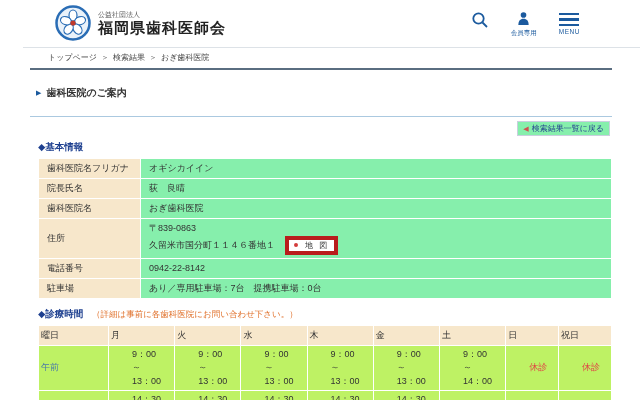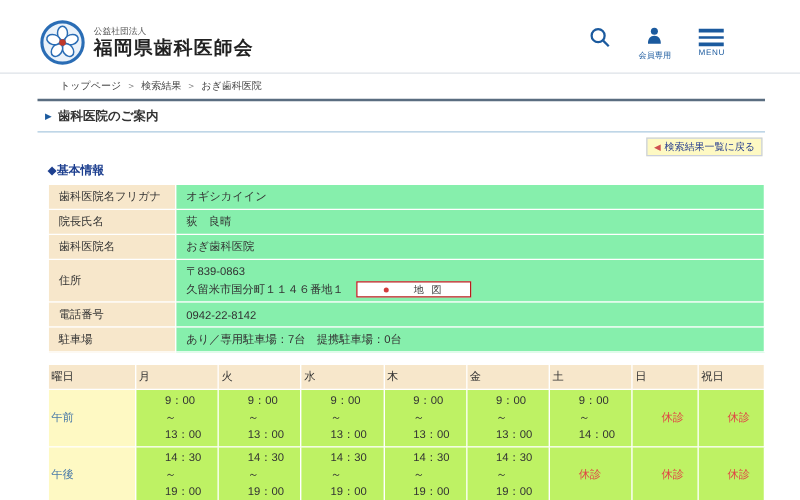--- a/index.html
+++ b/index.html
@@ -6,22 +6,23 @@
   html, body { margin: 0; padding: 0; }
   body {
     width: 640px; height: 400px; overflow: hidden;
     background: #ffffff; color: #333;
     font-family: "Liberation Sans", "DejaVu Sans", sans-serif;
     font-size: 9px;
   }
   
   .site-header {
     display: flex; justify-content: space-between; align-items: center;
-    padding: 16px 60px 4px 32px;
+    padding: 5px 60px 4px 32px;
     border-bottom: 1px solid #dde2e7;
+    margin-left: 23px;
   }
   .brand { display: flex; align-items: center; gap: 7px; }
   .brand-text { display: flex; flex-direction: column; line-height: 1.2; }
   .org-type { font-size: 7px; color: #555; }
   .org-name { font-size: 15px; font-weight: bold; color: #222; letter-spacing: 1px; }
   .header-actions { display: flex; gap: 22px; align-items: flex-start; }
   .action-btn {
     background: none; border: none; padding: 0; cursor: pointer;
     display: flex; flex-direction: column; align-items: center; gap: 2px;
     color: #1b5a9e; font-size: 6.5px; font-family: inherit;
@@ -30,54 +31,54 @@
   .hamburger span { width: 20px; height: 2.5px; background: #1b5a9e; }
   .menu-label { letter-spacing: 0.5px; }
   
   .breadcrumb { font-size: 8px; color: #444; padding: 4px 0 4px 48px; }
   .breadcrumb a { color: #444; text-decoration: none; }
   .crumb-sep { margin: 0 4px; color: #666; }
   
   .title-bar {
     margin: 1px 28px 0 30px;
     border-top: 2px solid #5a6d80; border-bottom: 1px solid #abc9e0;
-    padding: 5px 6px; font-size: 10px; font-weight: bold; color: #333;
+    padding: 16px 6px; font-size: 10px; font-weight: bold; color: #333;
     display: flex; align-items: center; gap: 5px;
   }
   .title-marker { color: #1b5a9e; font-size: 7px; }
   
   .back-row { display: flex; justify-content: flex-end; margin: 4px 30px 1px; }
   .back-link {
     font-size: 8px; color: #223a8f; text-decoration: none;
-    border: 1px solid #c9cfde; background: #fef9c3;
+    border: 1px solid #c9cfde; background: #86efac;
     padding: 1px 5px; display: inline-flex; align-items: center; gap: 3px;
   }
   .back-arrow { color: #d05050; font-size: 7px; }
   
   .section { margin: 5px 28px 0 38px; }
   .sec-heading { font-size: 9.5px; font-weight: bold; color: #1d3f8f; margin-bottom: 4px; }
   .sec-note { color: #e0702a; font-weight: normal; font-size: 8.5px; margin-left: 6px; }
   table { width: 100%; border-collapse: collapse; border: 1px solid #c9d2d8; font-size: 9px; }
   td { border: 1px solid #ffffff; padding: 3px 8px; }
   td.lbl { background: #f7e7cb; width: 102px; }
   td.val { background: #86efac; }
   .addr-line { display: block; line-height: 1.5; }
   .map-btn {
-    display: inline-flex; align-items: center; gap: 20px;
-    border: 1px solid #b91c1c; background: #fff; cursor: pointer;
-    font-size: 8px; color: #333; padding: 0px 21px; margin-left: 10px;
+    display: inline-flex; align-items: center; gap: 7px;
+    border: 4px solid #b91c1c; background: #fff; cursor: pointer;
+    font-size: 8px; color: #333; padding: 0px 5px; margin-left: 10px;
     font-family: inherit; letter-spacing: 2px;
   }
   .map-dot { width: 4px; height: 4px; border: 2px solid #d33c3c; border-radius: 50%; display: inline-block; }
   
   .hours-table td { padding: 2px; }
   .hours-table td.hdr { background: #f7e7cb; padding: 3px 2px; }
   .hours-table td.day-col { width: 70px; }
   .hours-table td.cell { background: #bef264; white-space: pre-line; line-height: 1.5; padding-left: 23px; }
-  .hours-table td.row-label { background: #fef9c3; color: #4a7aa8; }
+  .hours-table td.row-label { background: #bef264; color: #4a7aa8; }
   .closed { color: #e04545; }
 </style>
 </head>
 <body>
 
 <header class="site-header">
   <div class="brand">
     <span>
       <svg width="36" height="36" viewBox="0 0 36 36">
         <circle cx="18" cy="18" r="16.5" fill="#eaf2fa" stroke="#2a6db5" stroke-width="2.5"></circle>
@@ -175,20 +176,24 @@
     </tr>
     <tr>
       <td class="lbl">駐車場</td>
       <td class="val">あり／専用駐車場：7台　提携駐車場：0台</td>
     </tr>
   </tbody>
     </table>
 </section>
 
 <section class="section" style="margin-top:9px;">
+  <div class="sec-heading">
+    <span>◆診療時間</span>
+    <span class="sec-note">（詳細は事前に各歯科医院にお問い合わせ下さい。）</span>
+  </div>
   <table class="hours-table">
     <tbody>
         <tr>
       <td class="hdr day-col">曜日</td>
       <td class="hdr">月</td>
       <td class="hdr">火</td>
       <td class="hdr">水</td>
       <td class="hdr">木</td>
       <td class="hdr">金</td>
       <td class="hdr">土</td>

